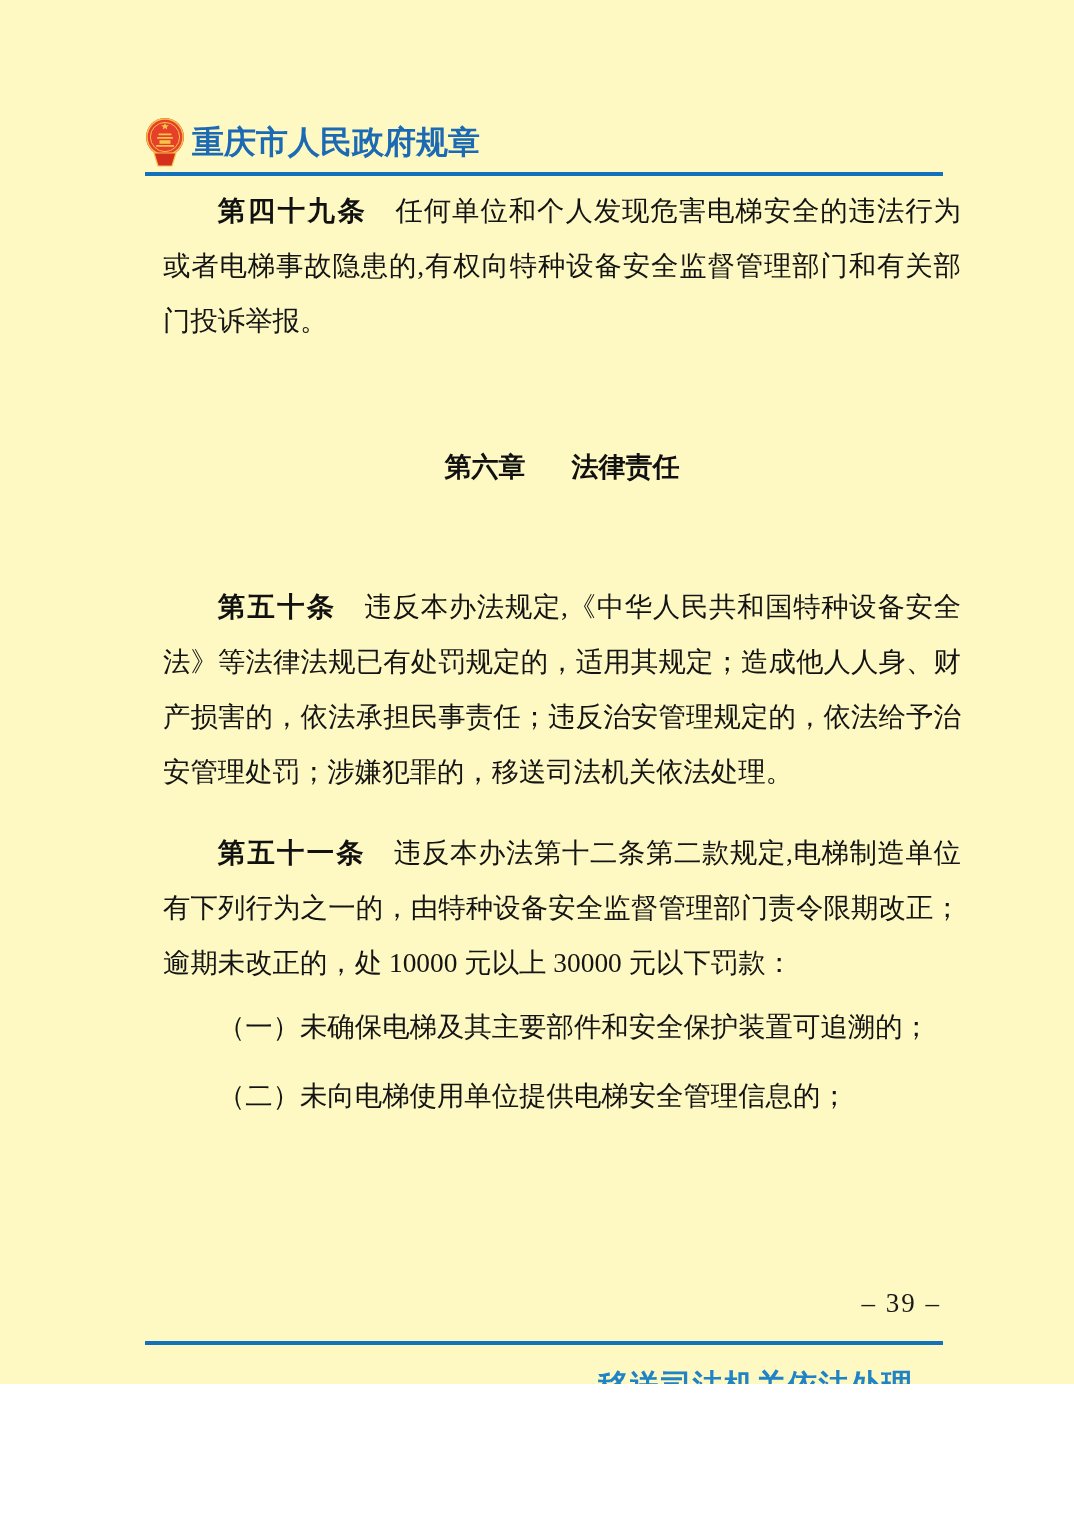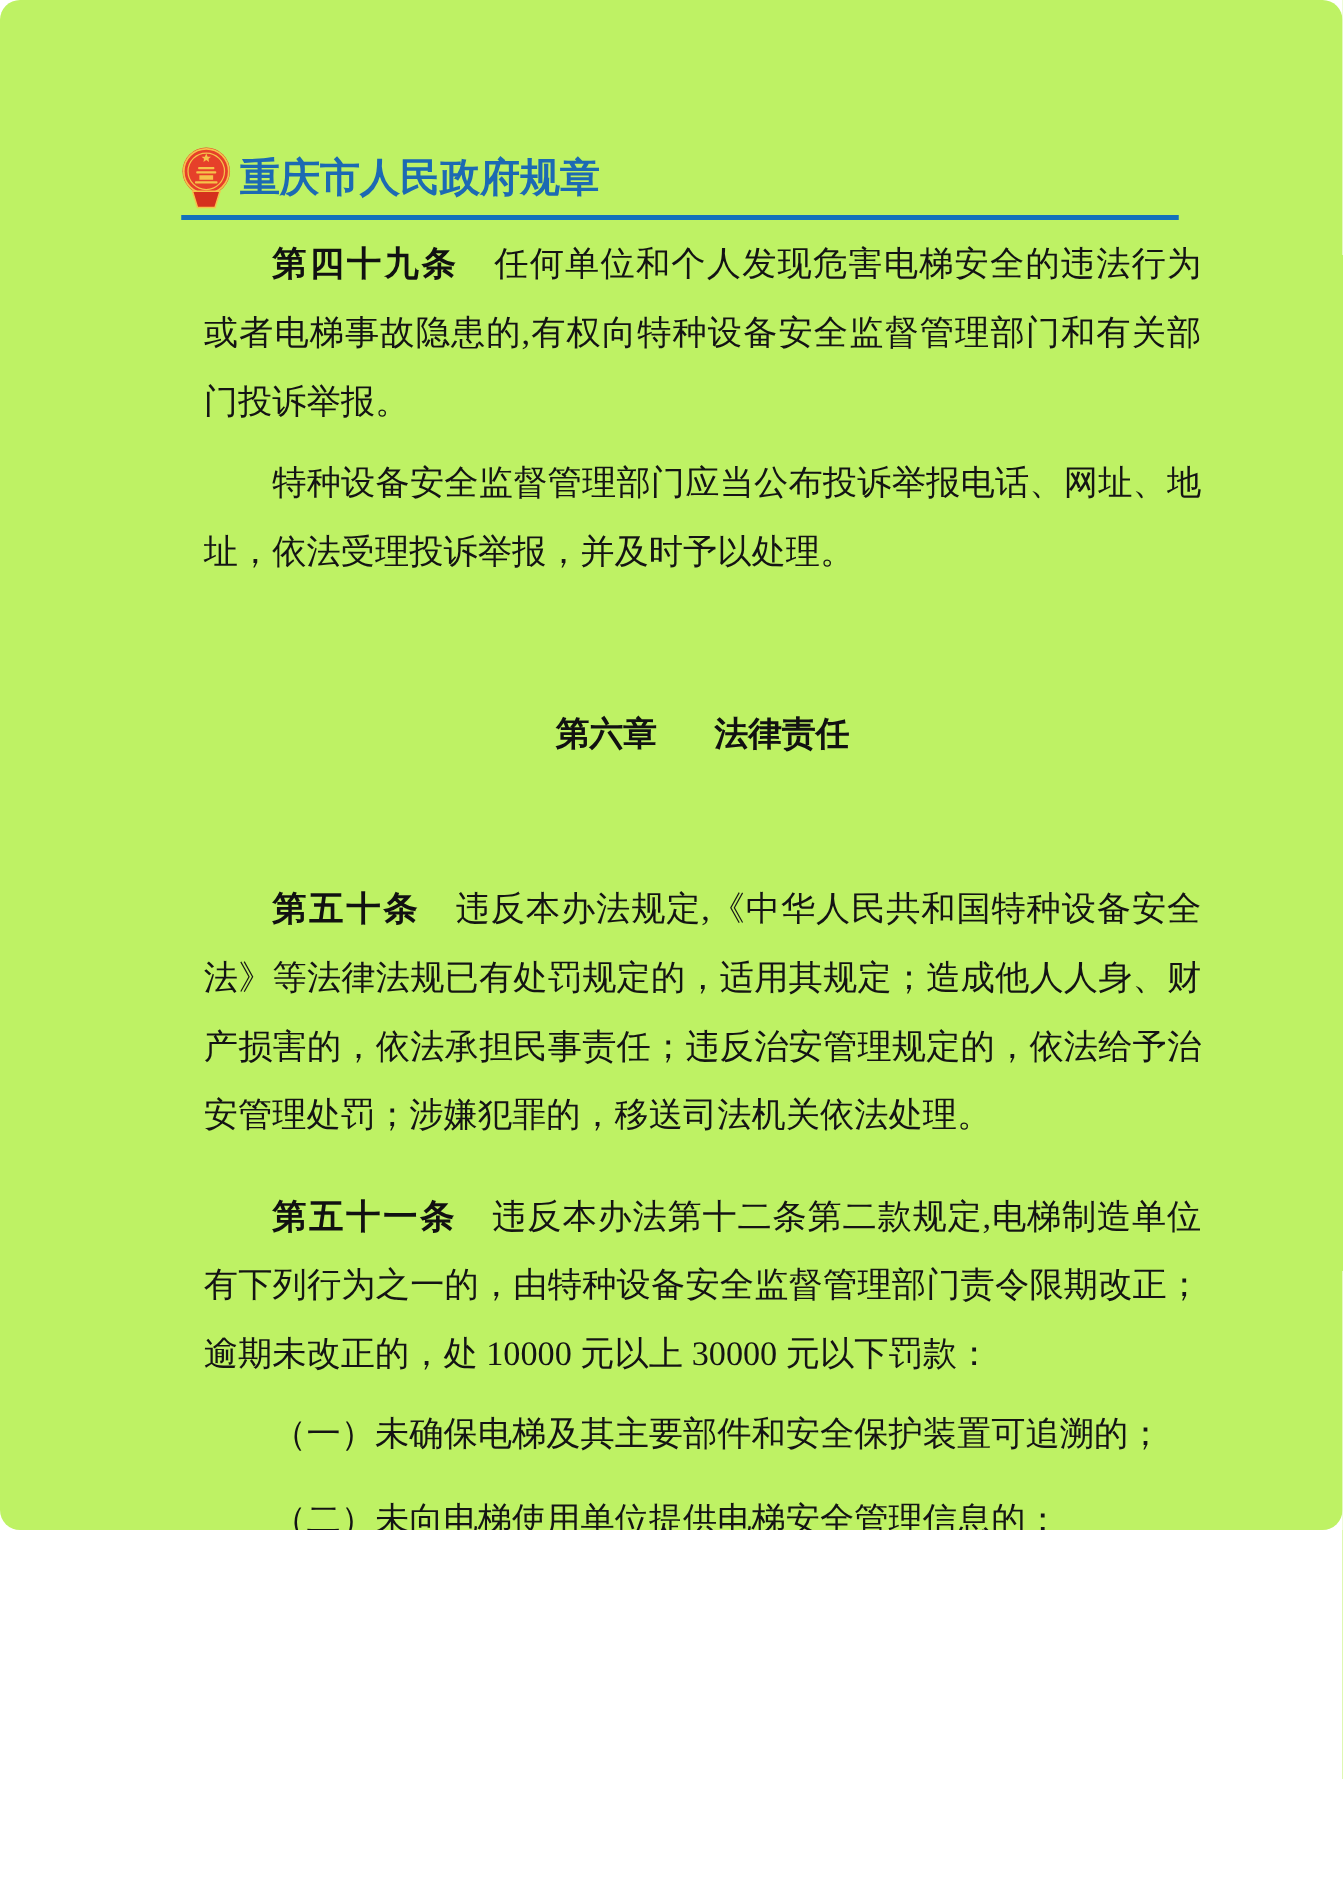--- a/index.html
+++ b/index.html
@@ -3,26 +3,25 @@
 <meta charset="utf-8">
 <style>
   html, body {
     margin: 0;
     padding: 0;
     background: #ffffff;
   }
   .page {
     position: relative;
     width: 1074px;
-    height: 1224px;
-    background: #bef264;
+    height: 1384px;
+    background: #fef9c3;
     overflow: hidden;
     font-family: "Liberation Serif", "DejaVu Serif", serif;
     color: #141414;
-    border-radius: 16px;
   }
 
   
   .doc-header {
     position: absolute;
     left: 145px;
     top: 116px;
     width: 798px;
     height: 52px;
     display: flex;
@@ -138,21 +137,20 @@
         <path d="M9 37 L31 37 L27 50 L13 50 Z" fill="#d5301d" stroke="#f6c24a" stroke-width="1.2"></path>
       </svg>
     </span>
     <h1 class="doc-title">重庆市人民政府规章</h1>
   </header>
 
   <main class="doc-body">
 
     <p class="para"><span class="article-label">第四十九条</span><span>任何单位和个人发现危害电梯安全的违法行为或者电梯事故隐患的,有权向特种设备安全监督管理部门和有关部门投诉举报。</span></p>
 
-    <p class="para gap-sm"><span>特种设备安全监督管理部门应当公布投诉举报电话、网址、地址，依法受理投诉举报，并及时予以处理。</span></p>
 
     <h2 class="chapter"><span class="chapter-label">第六章</span><span>法律责任</span></h2>
 
     <p class="para"><span class="article-label">第五十条</span><span>违反本办法规定,《中华人民共和国特种设备安全法》等法律法规已有处罚规定的，适用其规定；造成他人人身、财产损害的，依法承担民事责任；违反治安管理规定的，依法给予治安管理处罚；涉嫌犯罪的，移送司法机关依法处理。</span></p>
 
     <p class="para gap-md"><span class="article-label">第五十一条</span><span>违反本办法第十二条第二款规定,电梯制造单位有下列行为之一的，由特种设备安全监督管理部门责令限期改正；逾期未改正的，处 10000 元以上 30000 元以下罚款：</span></p>
 
     <p class="para gap-xs"><span>（一）未确保电梯及其主要部件和安全保护装置可追溯的；</span></p>
 
     <p class="para gap-s2"><span>（二）未向电梯使用单位提供电梯安全管理信息的；</span></p>

